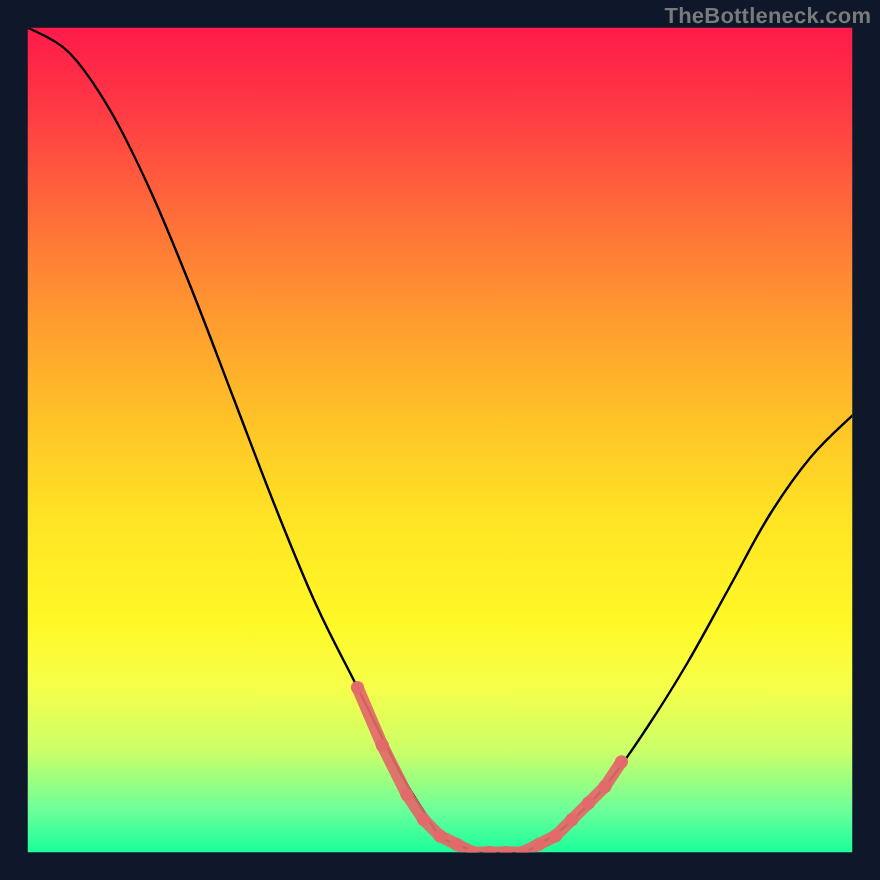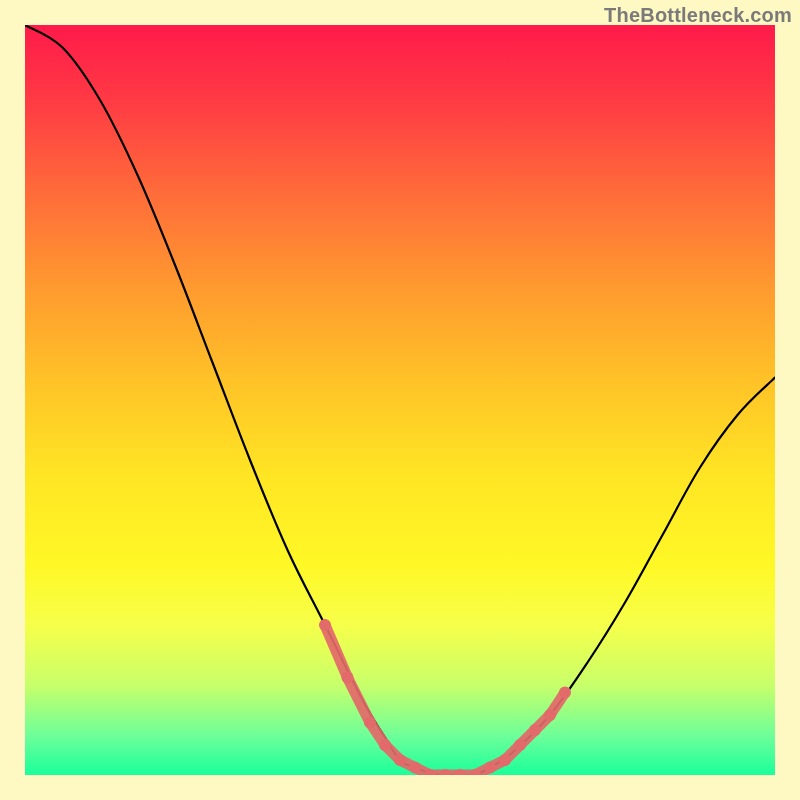--- a/index.html
+++ b/index.html
@@ -1,21 +1,21 @@
 <!DOCTYPE html>
 <html><head>
 <meta charset="utf-8">
 <style>
   * { margin: 0; padding: 0; box-sizing: border-box; }
   html, body { width: 800px; height: 800px; overflow: hidden; background: #000; }
   .chart-container {
     position: relative;
     width: 800px;
     height: 800px;
-    background: #fef9c3;
+    background: #0f172a;
     text-align: center;
   }
   .plot-area {
     position: absolute;
     left: 25px;
     top: 25px;
     width: 750px;
     height: 750px;
     overflow: hidden;
   }

